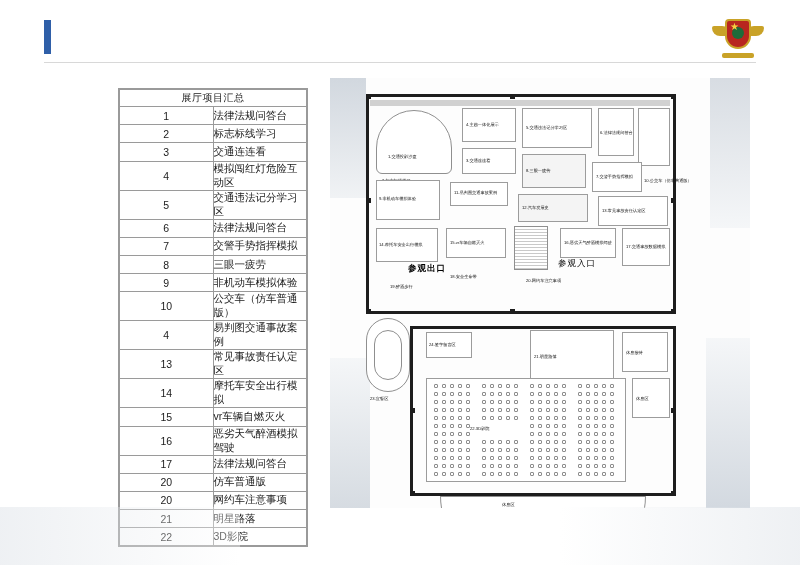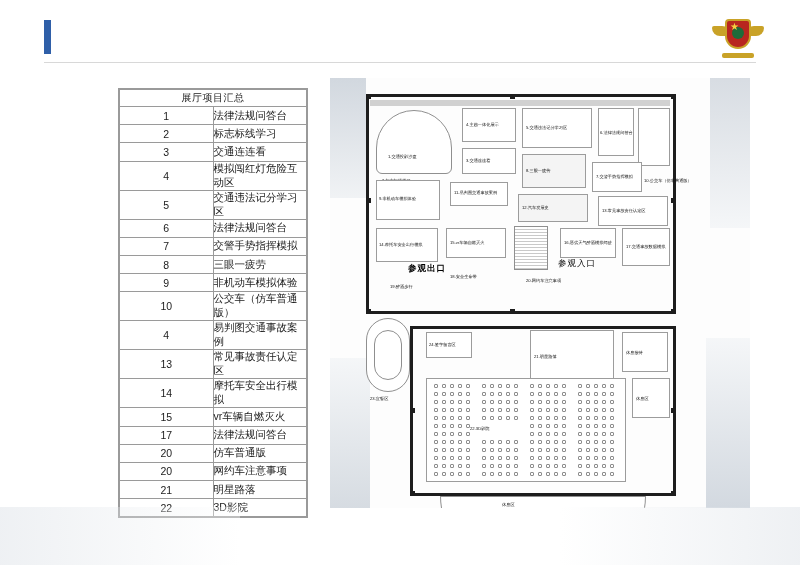--- a/index.html
+++ b/index.html
@@ -335,20 +335,24 @@
             <td class="num">13</td>
             <td class="label">常见事故责任认定区</td>
           </tr>
         <tr>
             <td class="num">14</td>
             <td class="label">摩托车安全出行模拟</td>
           </tr>
         <tr>
             <td class="num">15</td>
             <td class="label">vr车辆自燃灭火</td>
+          </tr>
+        <tr>
+            <td class="num">16</td>
+            <td class="label">恶劣天气醉酒模拟驾驶</td>
           </tr>
         <tr>
             <td class="num">17</td>
             <td class="label">法律法规问答台</td>
           </tr>
         <tr>
             <td class="num">20</td>
             <td class="label">仿车普通版</td>
           </tr>
         <tr>

